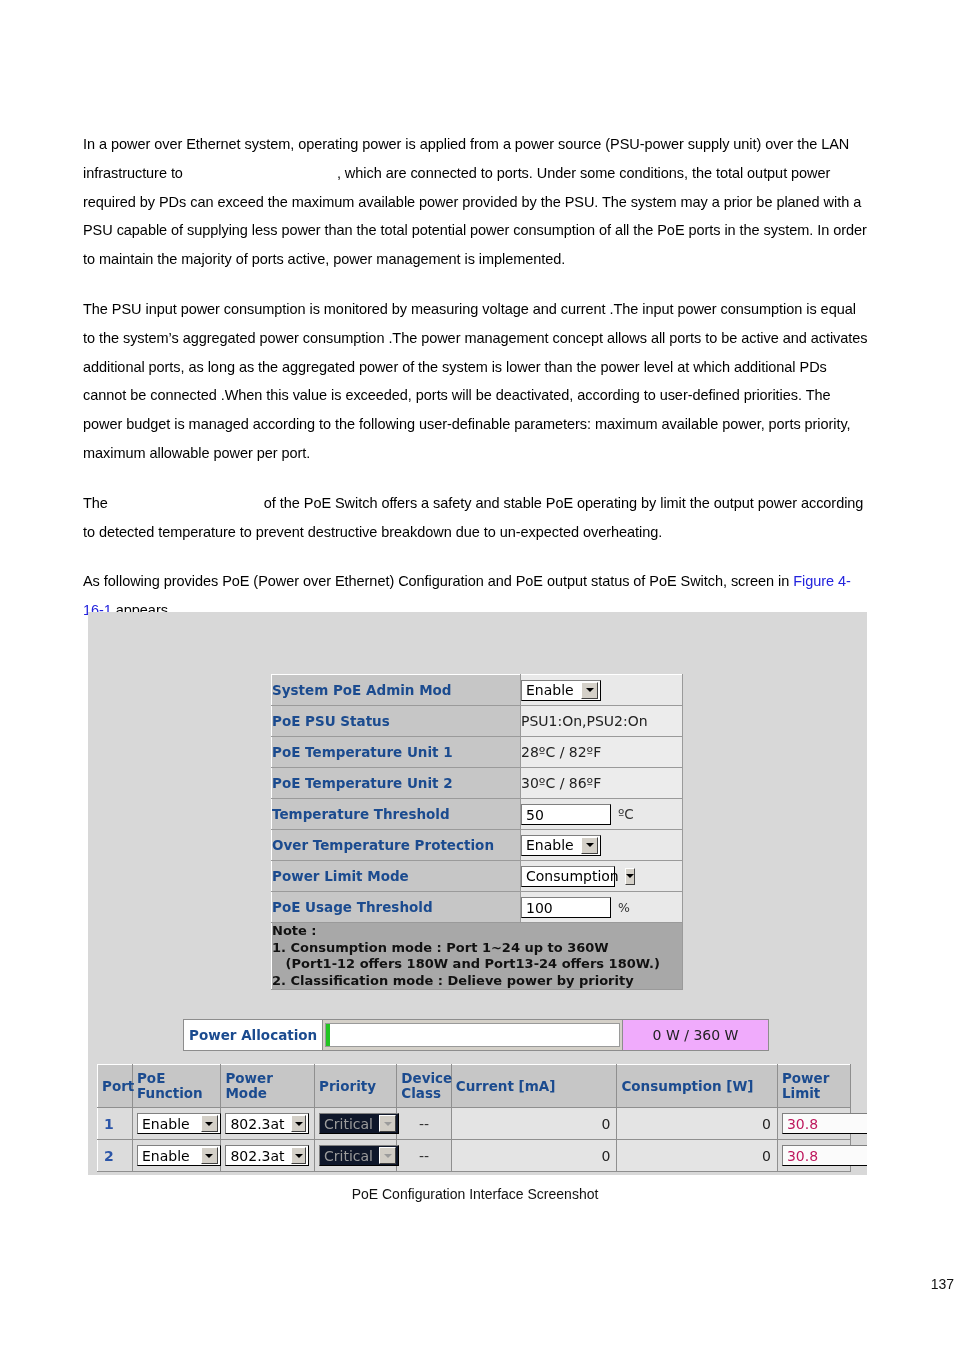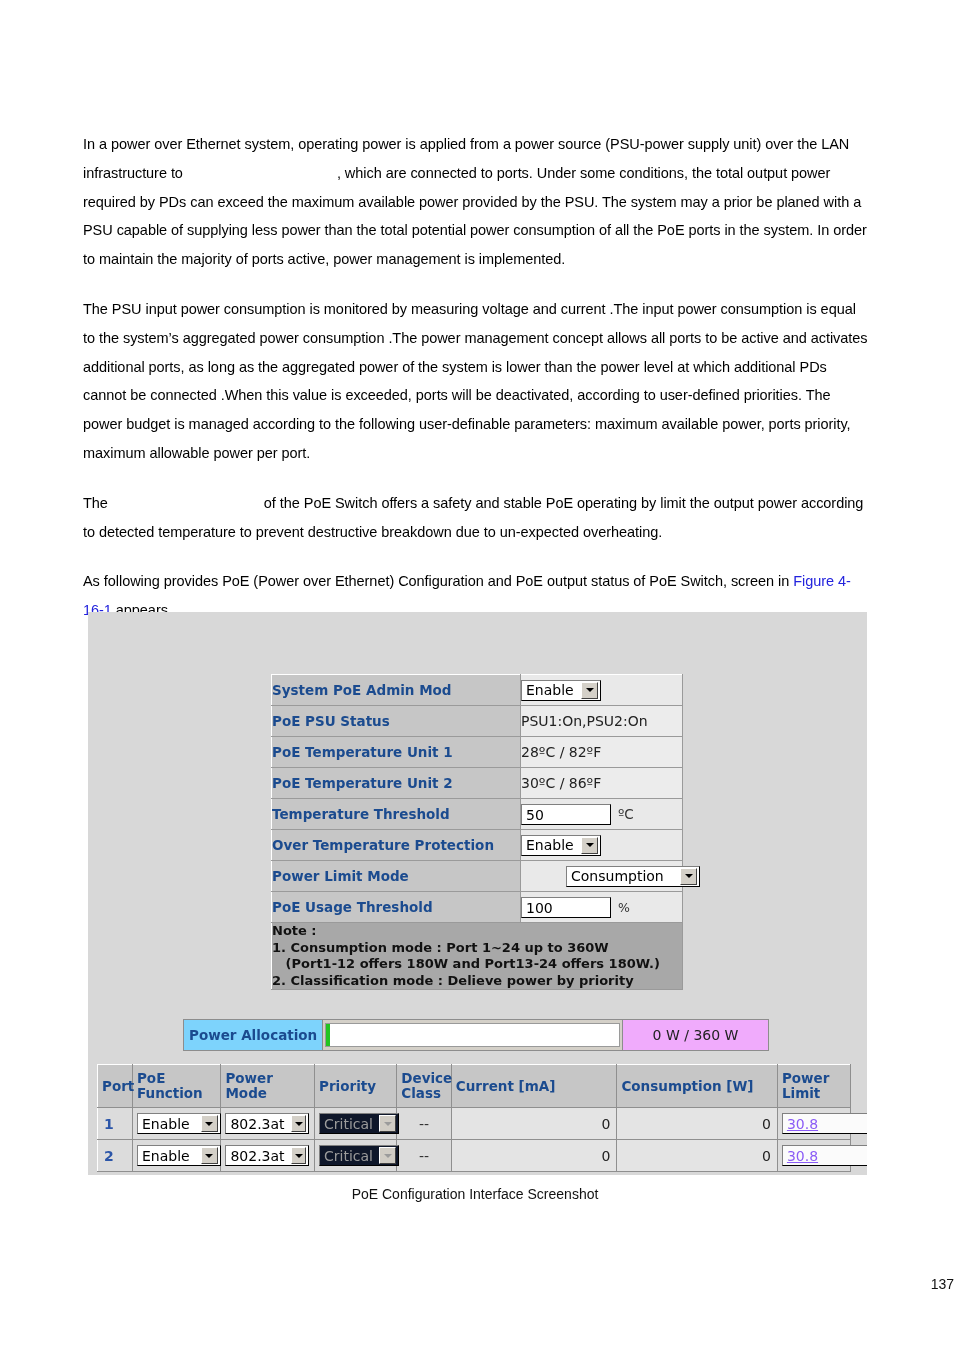--- a/index.html
+++ b/index.html
@@ -116,21 +116,21 @@
     display:flex;align-items:center;justify-content:center;
     box-sizing:border-box;
   }
   .caret{
     width:0;height:0;
     border-left:4px solid transparent;
     border-right:4px solid transparent;
     border-top:4px solid #000;
   }
   .sel.w-enable{width:80px;}
-  .sel.w-consumption{width:134px;margin-left:45px;}
+  .sel.w-consumption{width:94px;}
 
   .txtbox{
     display:inline-block;
     width:90px;height:21px;line-height:20px;
     background:#fff;
     border:1px solid #000;
     border-top-color:#808080;
     border-left-color:#808080;
     font-size:14px;
     padding-left:4px;
@@ -158,21 +158,21 @@
     position:absolute;left:95px;top:407px;
     width:586px;height:32px;
     display:flex;align-items:stretch;
     background:#d4d0c8;
     border:1px solid #8d8d8d;
     box-sizing:border-box;
   }
   .alloc-lbl{
     display:flex;align-items:center;
     padding:0 5px;
-    background:#7dd3fc;
+    background:#ffffff;
     color:#1b4b8f;font-weight:bold;font-size:13.5px;
     border-right:1px solid #8d8d8d;
     font-family:"DejaVu Sans", sans-serif;
     white-space:nowrap;
   }
   .alloc-bar{
     flex:1;
     margin:3px 2px;
     background:#ffffff;
     border:1px solid #9a9a9a;
@@ -229,21 +229,21 @@
   }
   td.portnum{color:#2b55a8;font-weight:bold;font-size:14px;padding-left:6px;}
   td.num{text-align:right;padding-right:6px;background:#e4e4e4;}
   td.dclass{text-align:center;color:#333;background:#dcdcdc;}
   .sel.dis{color:#9b9b9b;background:#0f172a;text-align:center;}
   .sel.dis .arrowbtn{background:#d0ccc4;}
   .sel.dis .caret{border-top-color:#9b9b9b;}
   .sel.w-fn{width:84px;}
   .sel.w-mode{width:84px;}
   .sel.w-prio{width:80px;}
-  .txtbox.dis{color:#8b5cf6;width:90px;background:#fbfbfb;text-decoration:underline;}
+  .txtbox.dis{color:#be185d;width:90px;background:#fbfbfb;}
 
   
   .caption{
     position:absolute;left:0;top:1186px;width:950px;
     text-align:center;font-size:14px;color:#111;
     font-family:"Liberation Sans", sans-serif;
   }
   .pageno{
     position:absolute;left:0;top:1276px;width:954px;
     text-align:right;font-size:14px;color:#111;

